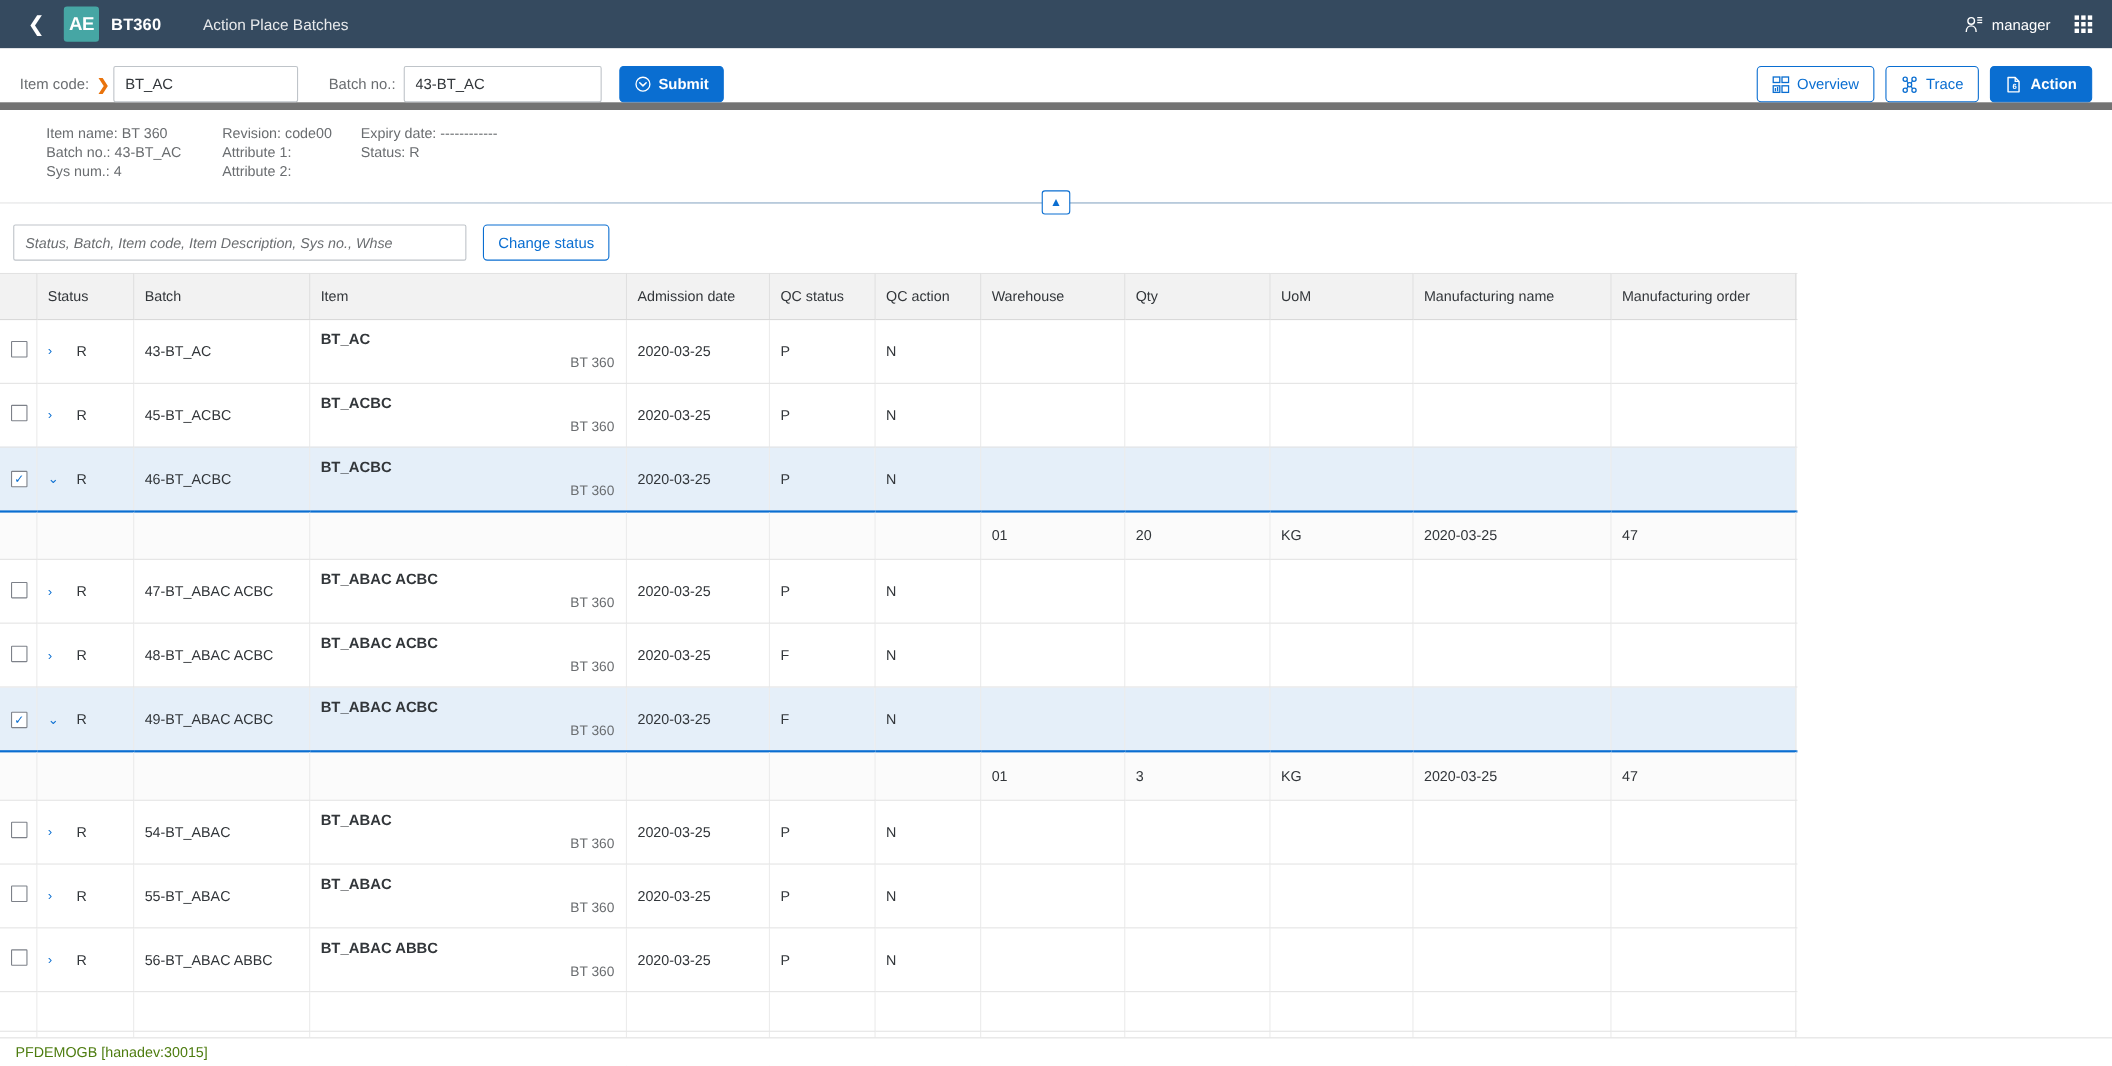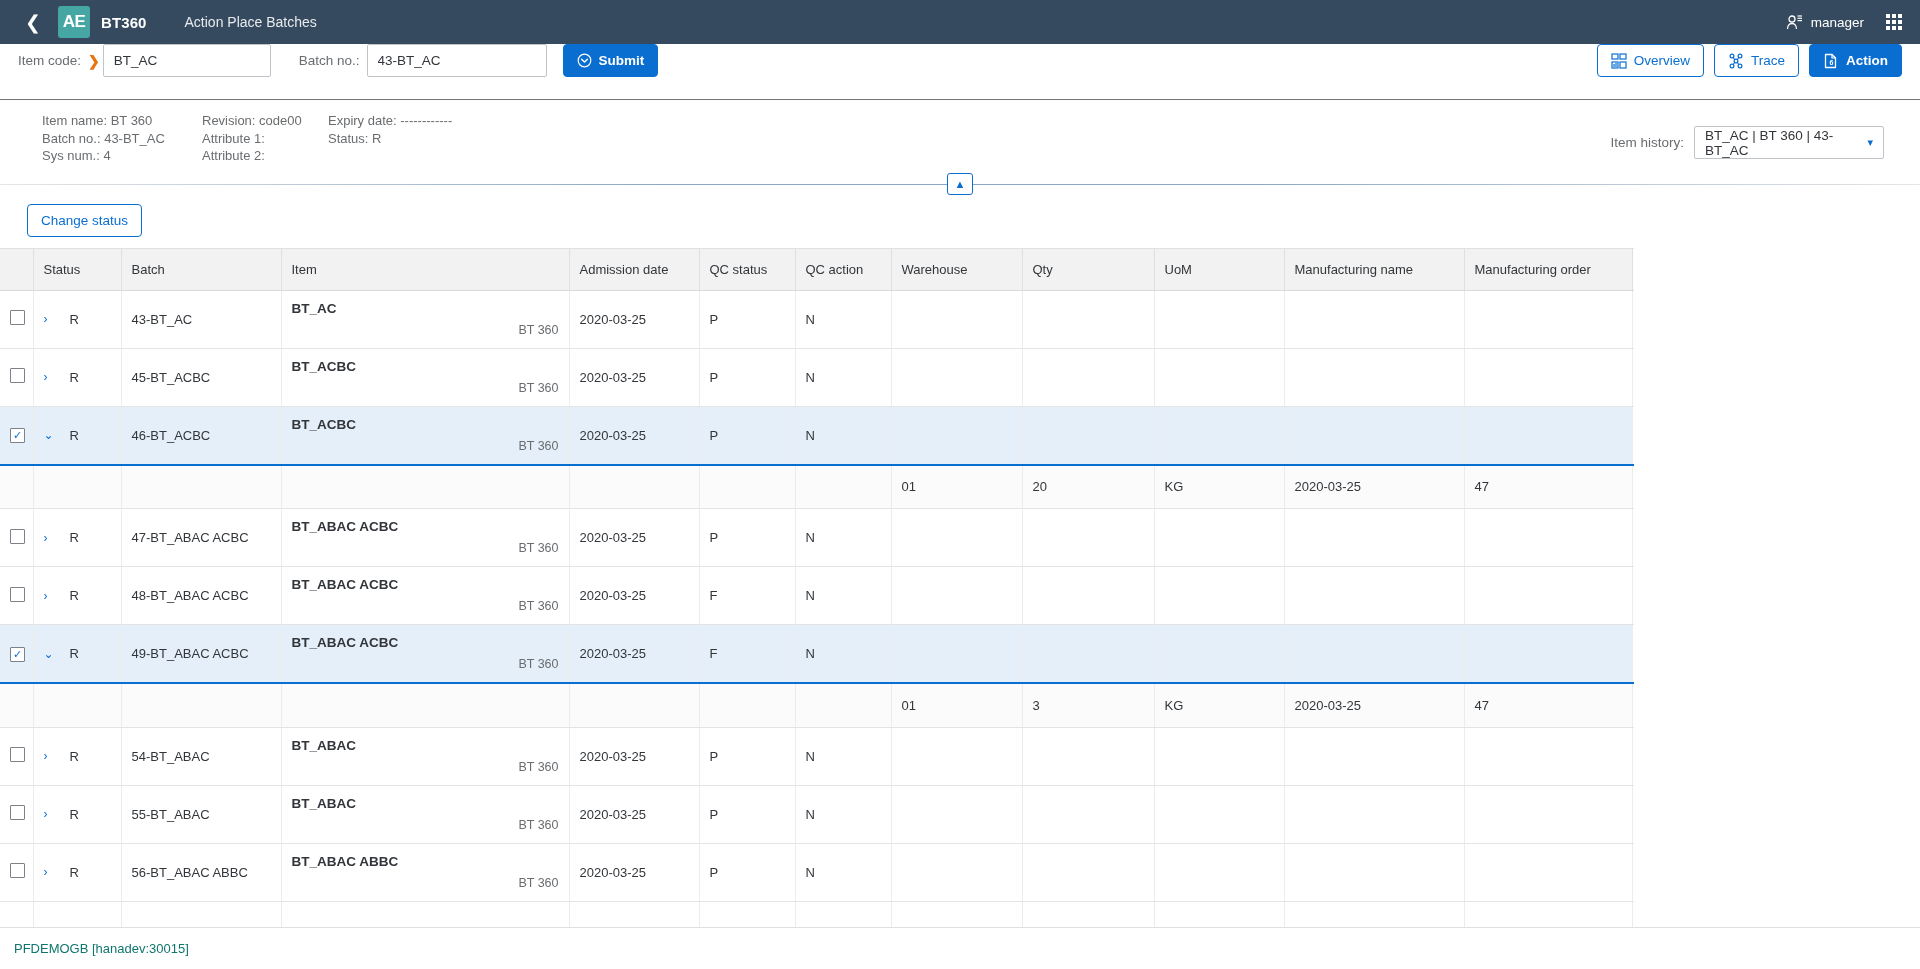--- a/index.html
+++ b/index.html
@@ -42,22 +42,22 @@
   .user-name { font-size: 13.5px; color: #ffffff; }
   .grid-icon {
     display: grid; grid-template-columns: repeat(3, 4px);
     grid-template-rows: repeat(3, 4px); gap: 2px; cursor: pointer;
   }
   .grid-icon i { background: #ffffff; display: block; width: 4px; height: 4px; }
 
   
   .filterbar {
     height: 56px; background: #ffffff;
-    display: flex; align-items: flex-start; padding: 0 18px;
-    border-bottom: 1px solid #737373;
+    display: flex; align-items: flex-end; padding: 0 18px;
+    border-bottom: 7px solid #737373;
   }
   .field-group { display: flex; align-items: center; }
   .field-label { font-size: 13.5px; color: #6a6d70; margin-right: 7px; }
   .chevron-orange { color: #e9730c; font-size: 14px; font-weight: bold; margin-right: 3px; }
   .txt-input {
     height: 33px; border: 1px solid #bfc4c9; background: #ffffff;
     font-size: 13.5px; color: #32363a; padding: 0 10px;
     font-family: "Liberation Sans", sans-serif; border-radius: 2px;
   }
   .input-item { width: 168px; }
@@ -164,24 +164,24 @@
   .c-qca   { width: 96px; }
   .c-wh    { width: 131px; }
   .c-qty   { width: 132px; }
   .c-uom   { width: 130px; }
   .c-mdate { width: 180px; }
   .c-mord  { width: 168px; }
   .c-pad   { width: auto; }
 
   
   .footer {
-    position: absolute; bottom: 0; left: 0; width: 1920px; height: 42px;
+    position: absolute; bottom: 0; left: 0; width: 1920px; height: 26px;
     border-top: 1px solid #e0e0e0; background: #ffffff;
     display: flex; align-items: center; padding: 0 14px;
-    font-size: 13px; color: #0f766e;
+    font-size: 13px; color: #4d7c0f;
   }
 </style>
 </head>
 <body>
 
 <div class="topbar">
   <div class="back-btn">❮</div>
   <div class="logo-tile">AE</div>
   <div class="app-name">BT360</div>
   <div class="page-sub">Action Place Batches</div>
@@ -285,35 +285,29 @@
     <div class="info-row">Revision: code00</div>
     <div class="info-row">Attribute 1:</div>
     <div class="info-row">Attribute 2:</div>
   </div>
   <div style="width:58px"></div>
   <div class="info-col">
     <div class="info-row">Expiry date: ------------</div>
     <div class="info-row">Status: R</div>
   </div>
 
-  <div class="history-box">
-    <span class="history-label">Item history:</span>
-    <div class="select-box">
-      <span>BT_AC | BT 360 | 43-BT_AC</span>
-      <span class="select-caret">▾</span>
-    </div>
-  </div>
 </div>
 
 <div class="divider-wrap">
   <div class="divider-line"></div>
   <div class="collapse-toggle">▲</div>
 </div>
 
 <div class="searchbar">
+  <input class="search-input" type="text" placeholder="Status, Batch, Item code, Item Description, Sys no., Whse" style="">
   <div class="btn btn-ghost change-status-btn">
     <span>Change status</span>
   </div>
 </div>
 
 <div class="table-wrap">
   <table class="grid">
     <colgroup>
       <col class="c-chk">
         <col class="c-stat">

